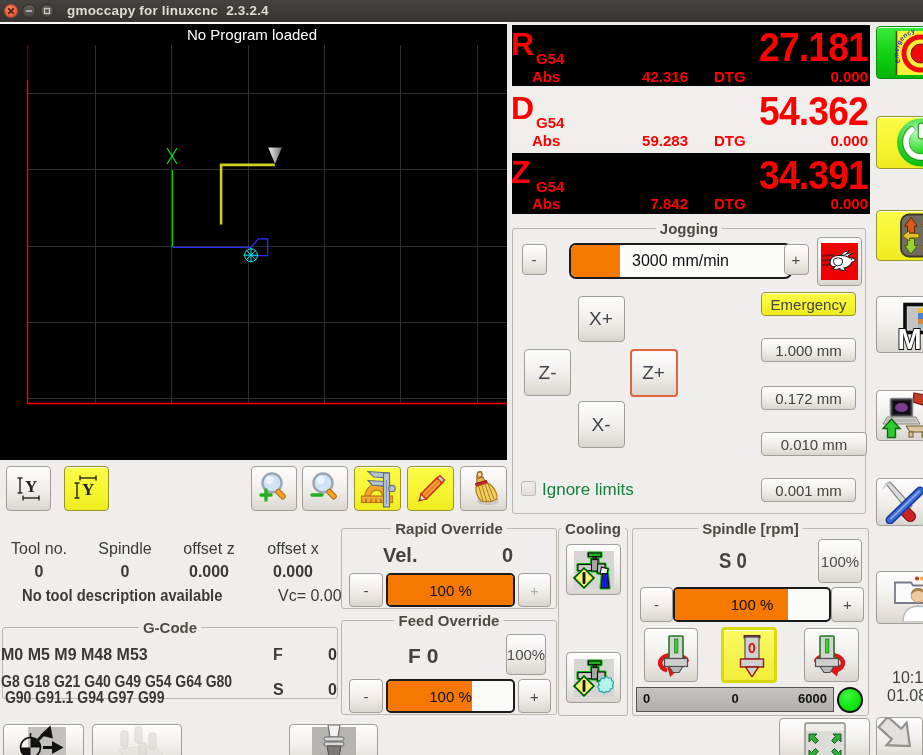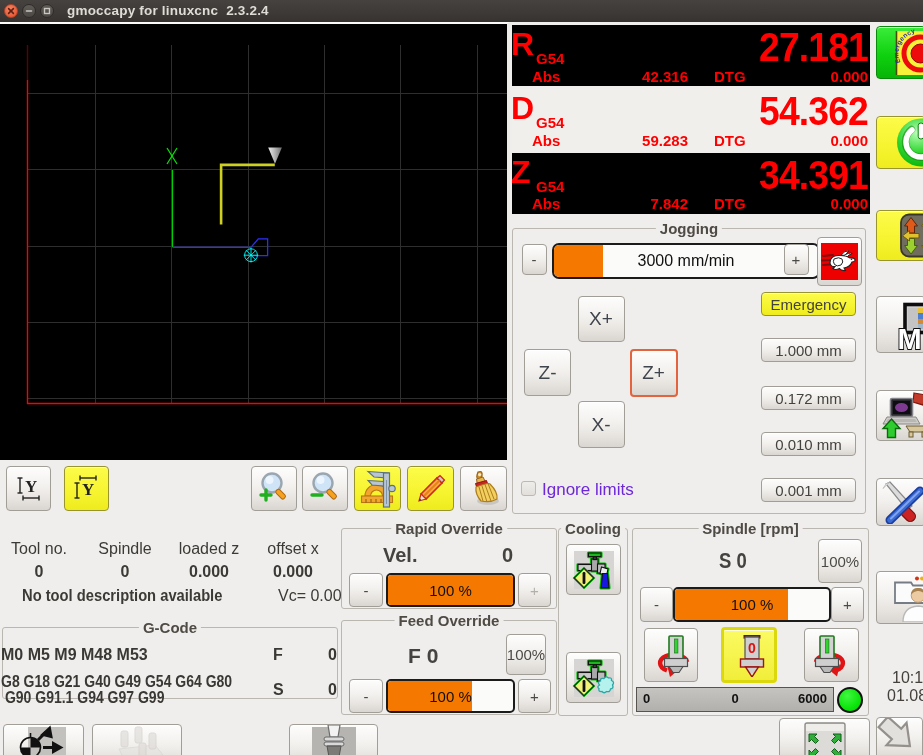--- a/index.html
+++ b/index.html
@@ -54,21 +54,21 @@
   .jog-btn.focus { border:2px solid #e2633e; }
   .inc-btn { font-size:15px; color:#44423e; }
   .slider { position:absolute; border:2px solid #1b1b1b; border-radius:7px; background:#fbfbfa; overflow:hidden; }
   .slider .fill { position:absolute; left:0; top:0; bottom:0; background:#f57900; }
   .slider .s-label { position:absolute; left:0; top:0; width:100%; height:100%;
      display:flex; align-items:center; justify-content:center; font-size:16px; color:#101010; }
   .small-btn { font-size:15px; }
   .grayed { color:#b3b0aa !important; }
   #ignore-limits-box { left:521px; top:481px; width:15px; height:15px; border:1px solid #bcb8b2;
      border-radius:3px; background:linear-gradient(#efedea,#e2dfdb); }
-  #ignore-limits-label { left:542px; top:480px; font-size:17px; color:#6d28d9; }
+  #ignore-limits-label { left:542px; top:480px; font-size:17px; color:#15803d; }
 
   
   .ti-h { position:absolute; font-size:16px; color:#3c3a36; }
   .ti-v { position:absolute; font-size:16px; font-weight:bold; color:#3c3a36; }
   .center { transform:translateX(-50%); }
   .gc { position:absolute; font-size:16px; font-weight:bold; color:#3a3834; white-space:pre; }
   .gc.cond { transform:scaleX(0.875); transform-origin:0 0; }
 
   
   .ov-big { position:absolute; font-weight:bold; color:#454340; }
@@ -157,20 +157,21 @@
         <line x1="251" y1="223.9" x2="251" y2="238.5"></line>
         <line x1="243.7" y1="231.2" x2="258.3" y2="231.2"></line>
         <line x1="246" y1="226.2" x2="256" y2="236.2"></line>
         <line x1="246" y1="236.2" x2="256" y2="226.2"></line>
       </g>
 
       <path d="M221.1 200.4 L221.1 140.9 L274.8 140.9" fill="none" stroke="#cdd021" stroke-width="2.6"></path>
 
       <polygon points="268.2,123.5 281.9,123.5 275,139.7" fill="url(#coneGrad)"></polygon>
     </svg>
+    <div id="preview-msg" class="abs">No Program loaded</div>
   </div>
 
   <div class="btn" style="left:6px;top:465.5px;width:45px;height:45px">
     <svg width="34" height="34" viewBox="0 0 34 34">
       <text x="13" y="21" font-family="Liberation Serif,serif" font-size="17" font-weight="bold" fill="#222">Y</text>
       <g stroke="#222" stroke-width="1.4">
         <line x1="8" y1="7" x2="8" y2="22"></line>
           <line x1="5.5" y1="7" x2="10.5" y2="7"></line>
           <line x1="5.5" y1="22" x2="10.5" y2="22"></line>
         <line x1="11" y1="27" x2="27" y2="27"></line>
@@ -282,21 +283,21 @@
     <span class="dro-r2 dro-abs-label">Abs</span>
     <span class="dro-r2 dro-abs-val">7.842</span>
     <span class="dro-r2 dro-dtg-label">DTG</span>
     <span class="dro-r2 dro-dtg-val">0.000</span>
   </div>
 
   <div class="frame" style="left:512px;top:228px;width:354px;height:286px">
     <span class="legend">Jogging</span>
   </div>
   <div class="btn small-btn" style="left:521.5px;top:244px;width:25px;height:31px">-</div>
-  <div class="slider" style="left:552px;top:242.5px;width:268px;height:36px">
+  <div class="slider" style="left:569px;top:242.5px;width:223px;height:36px">
     <div class="fill" style="width:49px"></div>
     <div class="s-label">3000 mm/min</div>
   </div>
   <div class="btn small-btn" style="left:783.5px;top:244px;width:25px;height:31px">+</div>
   <div class="btn" style="left:816.5px;top:237px;width:45px;height:49px;padding:3px">
     <svg width="37" height="37" viewBox="0 0 37 37">
       <rect x="0" y="0" width="37" height="37" fill="#ee0000"></rect>
       <g stroke="#7c0e0e" stroke-width="1.8" stroke-linecap="round">
         <line x1="2" y1="13" x2="12" y2="12"></line>
           <line x1="1" y1="17.5" x2="10" y2="17"></line>
@@ -311,29 +312,29 @@
   </div>
 
   <div class="btn jog-btn" style="left:577.5px;top:295.5px;width:47px;height:46px">X+</div>
   <div class="btn jog-btn" style="left:524px;top:349px;width:47px;height:47px">Z-</div>
   <div class="btn jog-btn focus" style="left:629.5px;top:348.5px;width:48px;height:48px">Z+</div>
   <div class="btn jog-btn" style="left:577.5px;top:401px;width:47px;height:47px">X-</div>
 
   <div class="btn yellow inc-btn" style="left:761px;top:292px;width:95px;height:24px">Emergency</div>
   <div class="btn inc-btn" style="left:761px;top:338px;width:95px;height:24px">1.000 mm</div>
   <div class="btn inc-btn" style="left:761px;top:386px;width:95px;height:24px">0.172 mm</div>
-  <div class="btn inc-btn" style="left:761px;top:432px;width:95px;height:24px">0.010 mm</div>
+  <div class="btn inc-btn" style="left:761px;top:432px;width:106px;height:24px">0.010 mm</div>
   <div class="btn inc-btn" style="left:761px;top:478px;width:95px;height:24px">0.001 mm</div>
 
   <div id="ignore-limits-box" class="abs"></div>
   <div id="ignore-limits-label" class="abs">Ignore limits</div>
 
   <div class="ti-h center" style="left:39px;top:540px">Tool no.</div>
   <div class="ti-h center" style="left:125px;top:540px">Spindle</div>
-  <div class="ti-h center" style="left:209px;top:540px">loaded z</div>
+  <div class="ti-h center" style="left:209px;top:540px">offset z</div>
   <div class="ti-h center" style="left:293px;top:540px">offset x</div>
   <div class="ti-v center" style="left:39px;top:563px">0</div>
   <div class="ti-v center" style="left:125px;top:563px">0</div>
   <div class="ti-v center" style="left:209px;top:563px">0.000</div>
   <div class="ti-v center" style="left:293px;top:563px">0.000</div>
   <div class="ti-v" style="left:22px;top:587px;transform:scaleX(0.92);transform-origin:0 0">No tool description available</div>
   <div class="ti-h" style="left:278px;top:587px">Vc= 0.00</div>
 
   <div class="frame" style="left:2px;top:627px;width:336px;height:72px">
     <span class="legend">G-Code</span>

